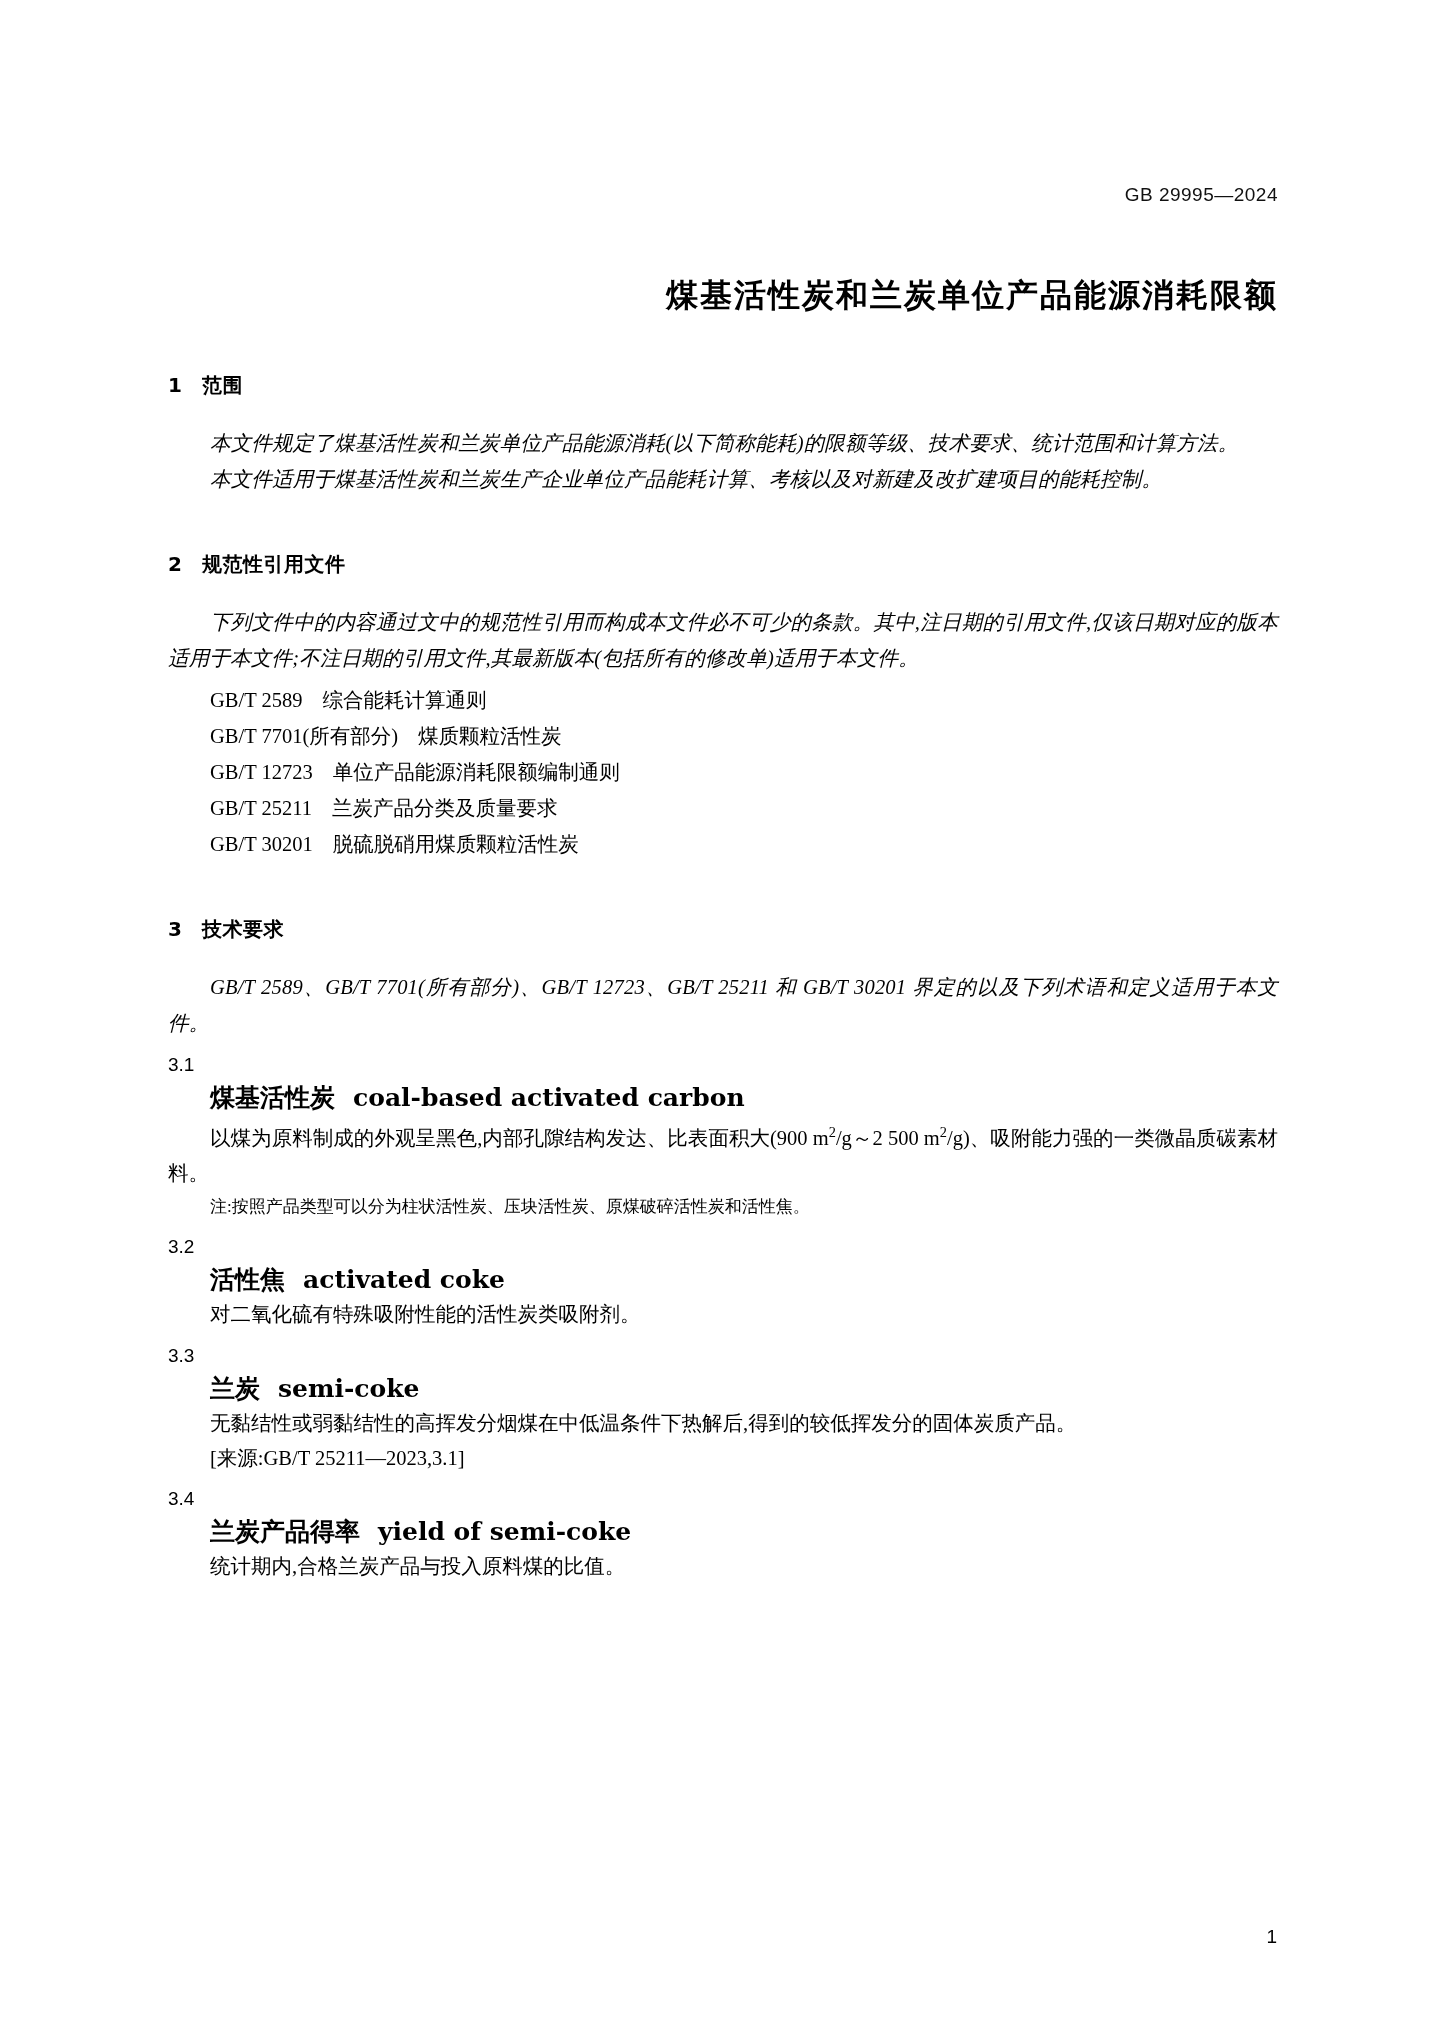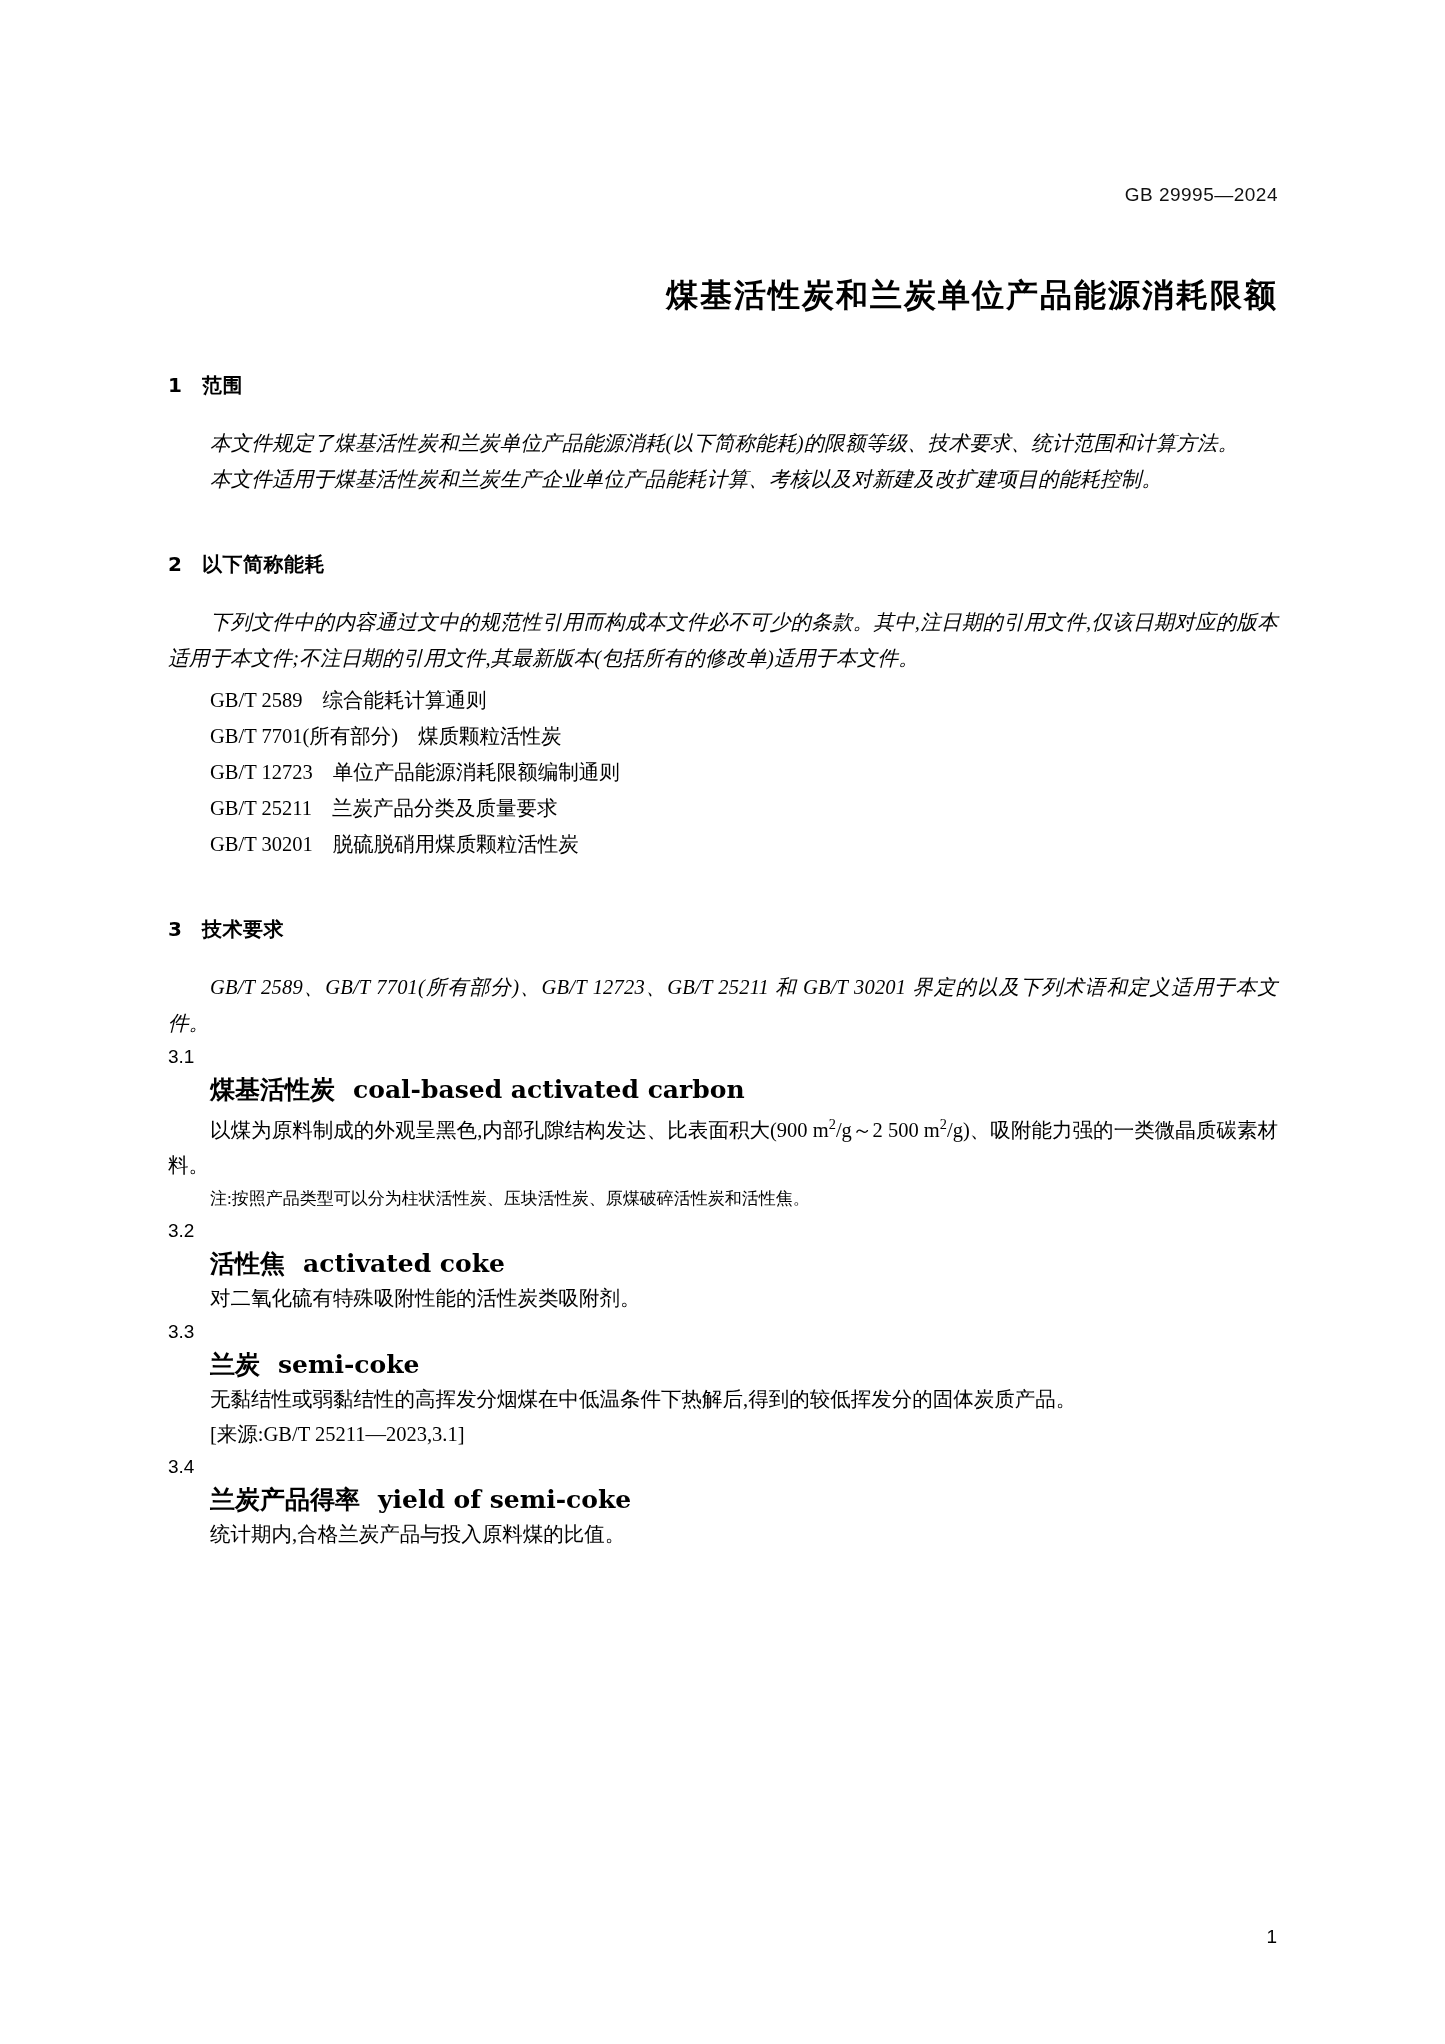--- a/index.html
+++ b/index.html
@@ -89,21 +89,21 @@
   }
   .ref-gap {
     display: inline-block;
     width: 20px;
   }
 
   
   .term-num {
     font-size: 19px;
     line-height: 32px;
-    margin-top: 0;
+    margin-top: 8px;
     font-family: "Liberation Sans", sans-serif;
   }
   .term-name {
     padding-left: 42px;
     font-size: 25px;
     line-height: 34px;
     font-weight: bold;
     font-family: "DejaVu Serif", serif;
   }
   .term-name .en {
@@ -154,21 +154,21 @@
 
     <h1 class="doc-title">煤基活性炭和兰炭单位产品能源消耗限额</h1>
 
     <div class="section-head">
       <span class="num">1</span><span>范围</span>
     </div>
     <p class="body-text first indent">本文件规定了煤基活性炭和兰炭单位产品能源消耗(以下简称能耗)的限额等级、技术要求、统计范围和计算方法。</p>
     <p class="body-text indent">本文件适用于煤基活性炭和兰炭生产企业单位产品能耗计算、考核以及对新建及改扩建项目的能耗控制。</p>
 
     <div class="section-head">
-      <span class="num">2</span><span>以下简称能耗</span>
+      <span class="num">2</span><span>规范性引用文件</span>
     </div>
     <p class="body-text first indent">下列文件中的内容通过文中的规范性引用而构成本文件必不可少的条款。其中,注日期的引用文件,仅该日期对应的版本适用于本文件;不注日期的引用文件,其最新版本(包括所有的修改单)适用于本文件。</p>
 
     <div class="ref-list">
       <div class="ref-item">
         <span>GB/T 2589</span><span class="ref-gap"></span><span>综合能耗计算通则</span>
       </div>
       <div class="ref-item">
         <span>GB/T 7701(所有部分)</span><span class="ref-gap"></span><span>煤质颗粒活性炭</span>
       </div>

